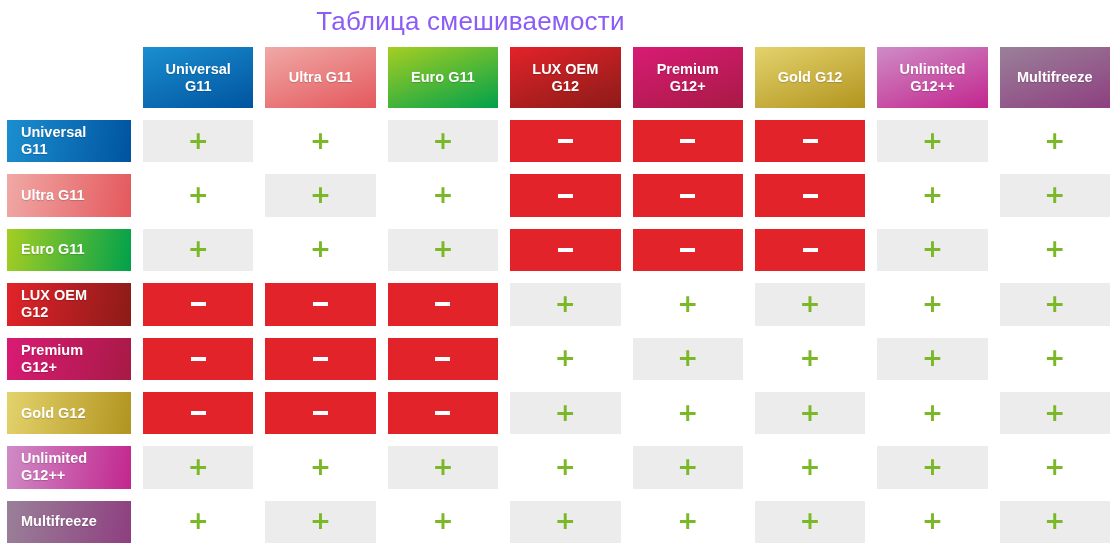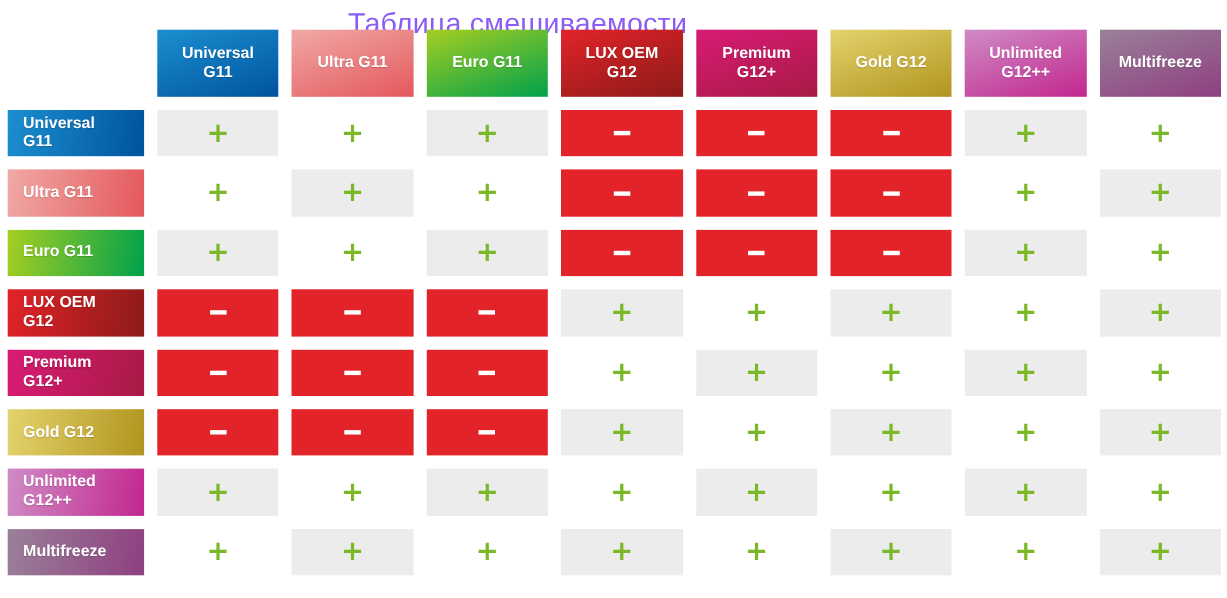--- a/index.html
+++ b/index.html
@@ -36,21 +36,21 @@
     letter-spacing: 0.2px;
     line-height: 38px;
     white-space: nowrap;
     margin-left: 28px;
   }
 
   
   .matrix {
     position: absolute;
     left: 7px;
-    top: 27px;
+    top: 47px;
     width: 1103px;
     height: 496px;
     display: grid;
     grid-template-columns: 124px repeat(8, 1fr);
     grid-template-rows: 61px repeat(8, 1fr);
     gap: 12px;
   }
 
   .corner {
     background: #ffffff;

